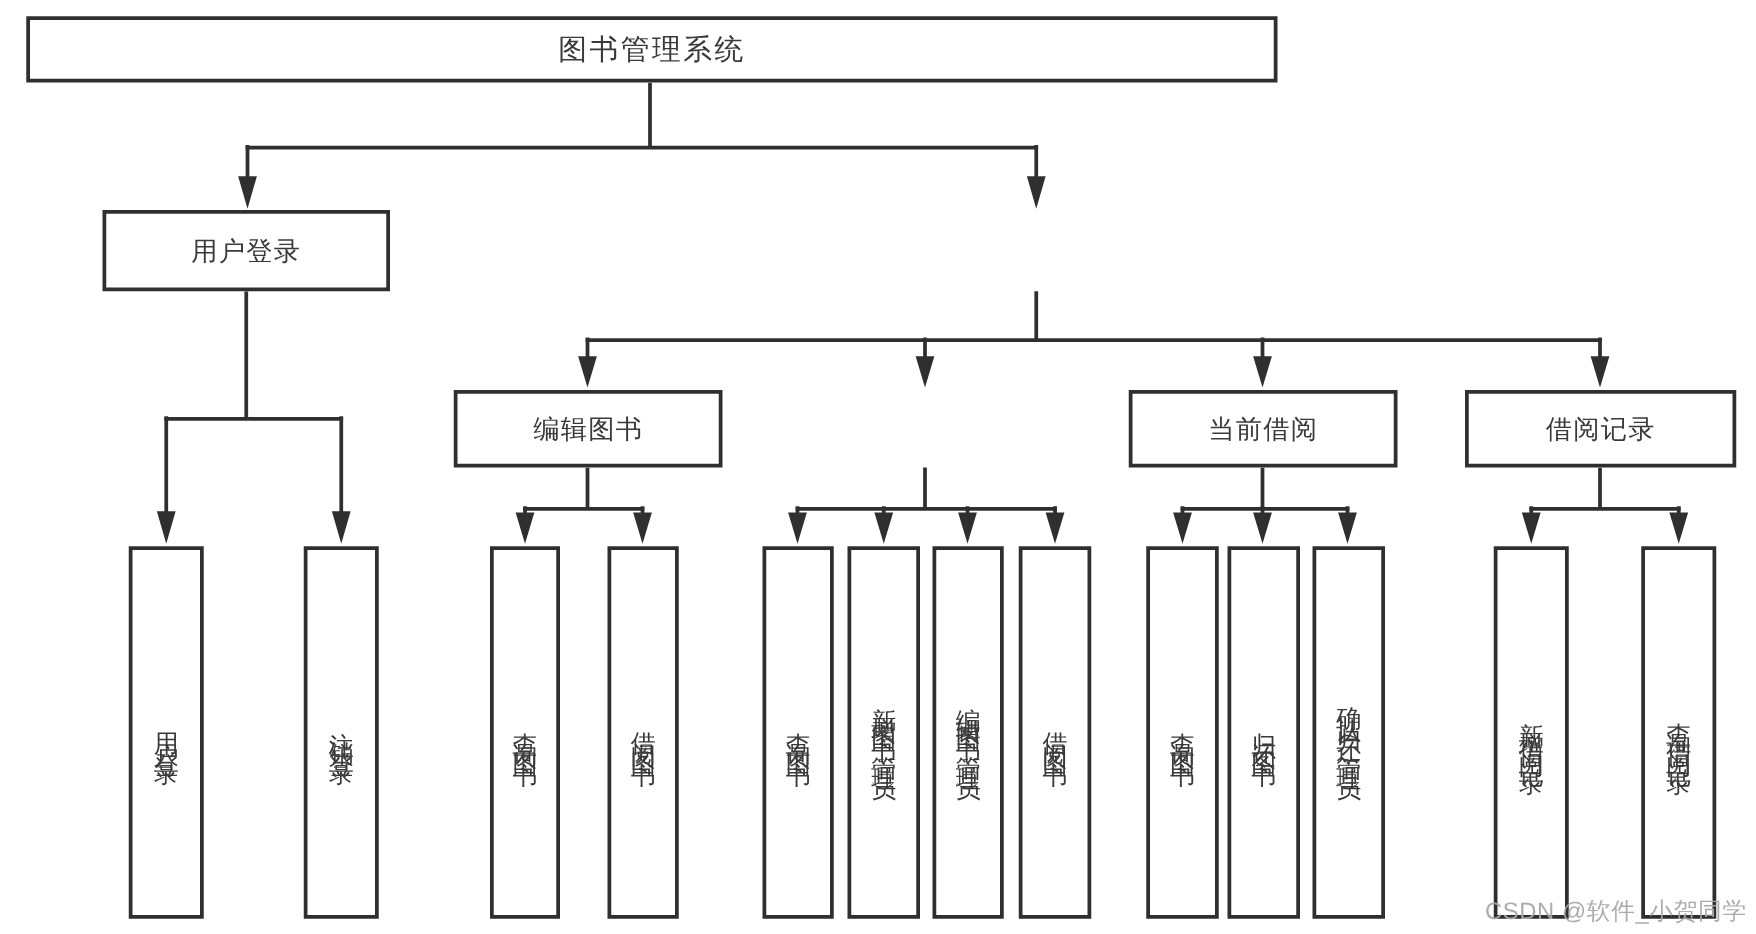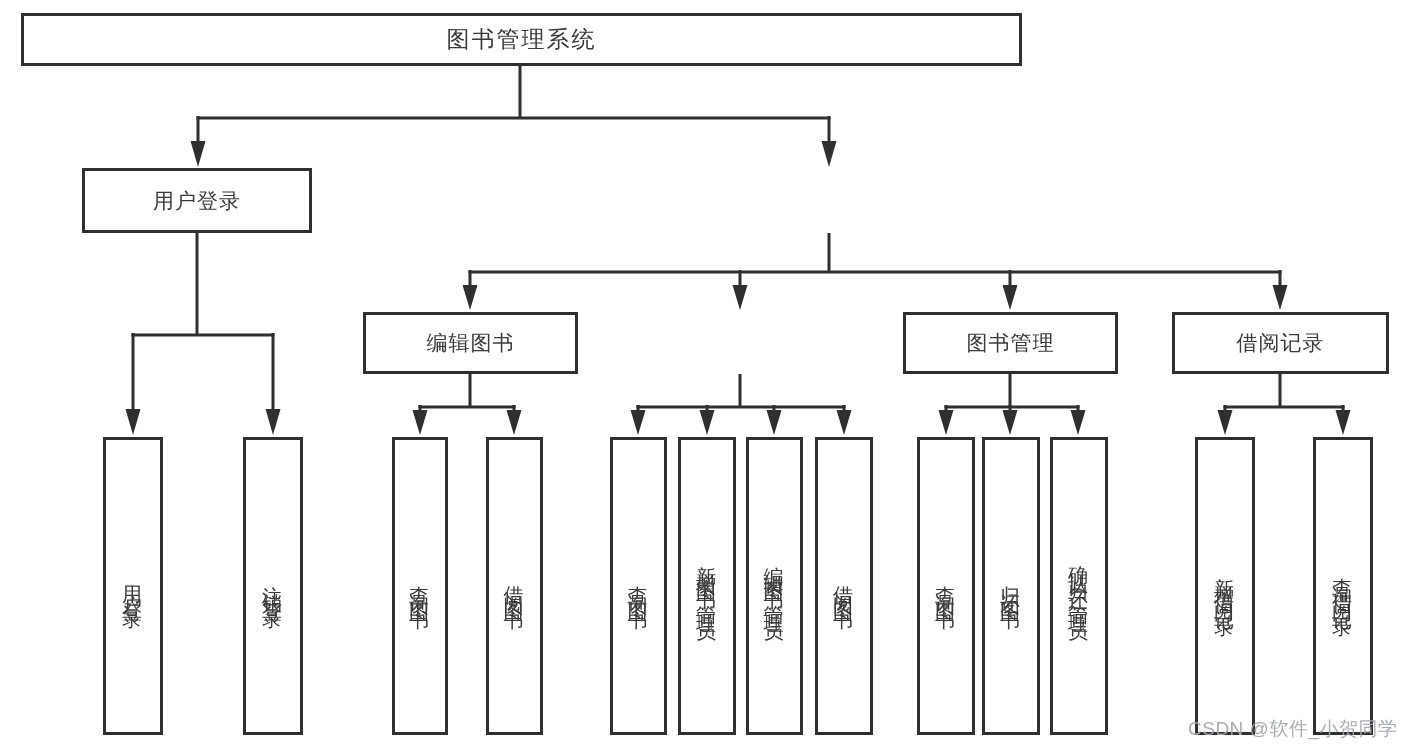--- a/index.html
+++ b/index.html
@@ -133,21 +133,21 @@
         <polygon points="1335.5,410 1350.5,410 1343,435" stroke="none"></polygon>
       </g>
     </g>
   </svg>
 
   <div class="box root-box" style="left:21px;top:13px;width:1001px;height:53px">图书管理系统</div>
 
   <div class="box hbox" style="left:82px;top:168px;width:230px;height:65px">用户登录</div>
 
   <div class="box hbox" style="left:363px;top:312px;width:215px;height:62px">编辑图书</div>
-  <div class="box hbox" style="left:903px;top:312px;width:215px;height:62px">图书管理</div>
+  <div class="box hbox" style="left:903px;top:312px;width:215px;height:62px">当前借阅</div>
   <div class="box hbox" style="left:1172px;top:312px;width:217px;height:62px">借阅记录</div>
 
   <div class="box vbox" style="left:103px;top:437px;width:60px;height:298px">用户登录</div>
   <div class="box vbox" style="left:243px;top:437px;width:60px;height:298px">注销登录</div>
 
   <div class="box vbox" style="left:392px;top:437px;width:56px;height:298px">查询图书</div>
   <div class="box vbox" style="left:486px;top:437px;width:57px;height:298px">借阅图书</div>
 
   <div class="box vbox" style="left:610px;top:437px;width:57px;height:298px">查询图书</div>
   <div class="box vbox" style="left:678px;top:437px;width:58px;height:298px">新增图书（管理员）</div>

